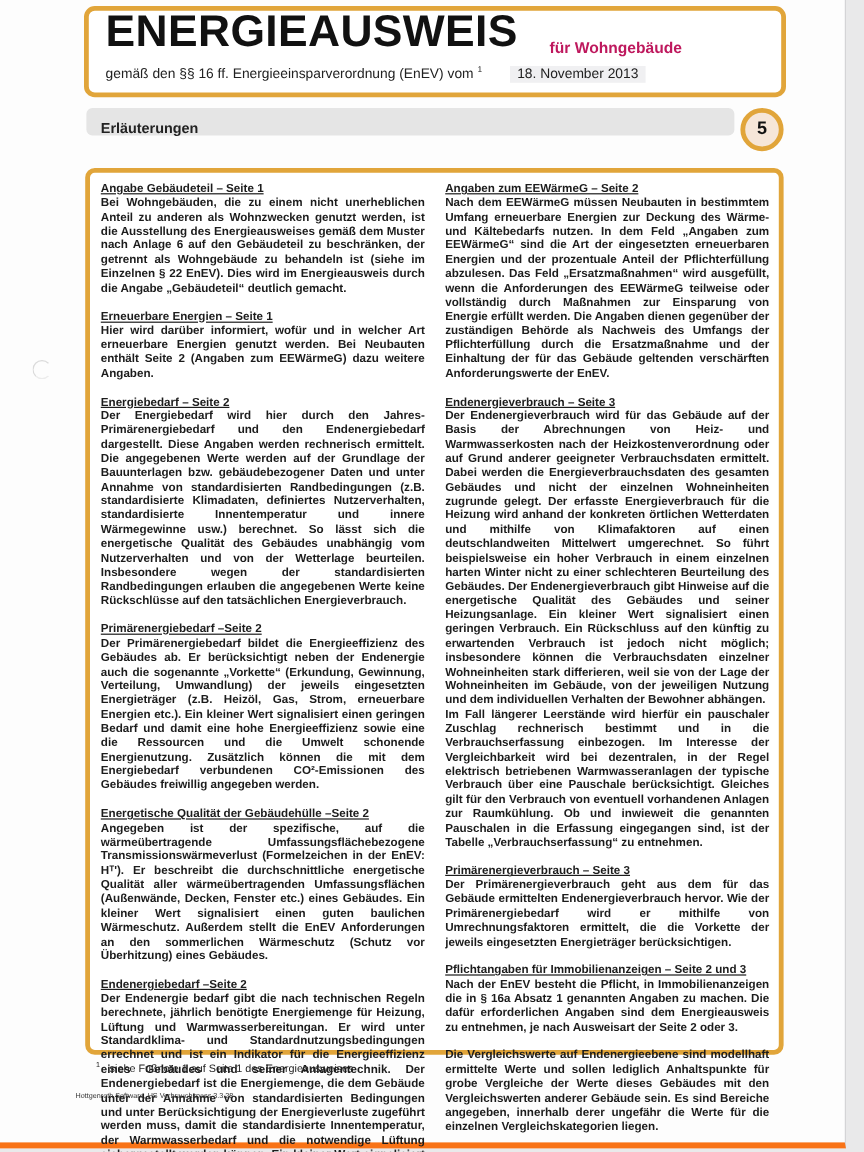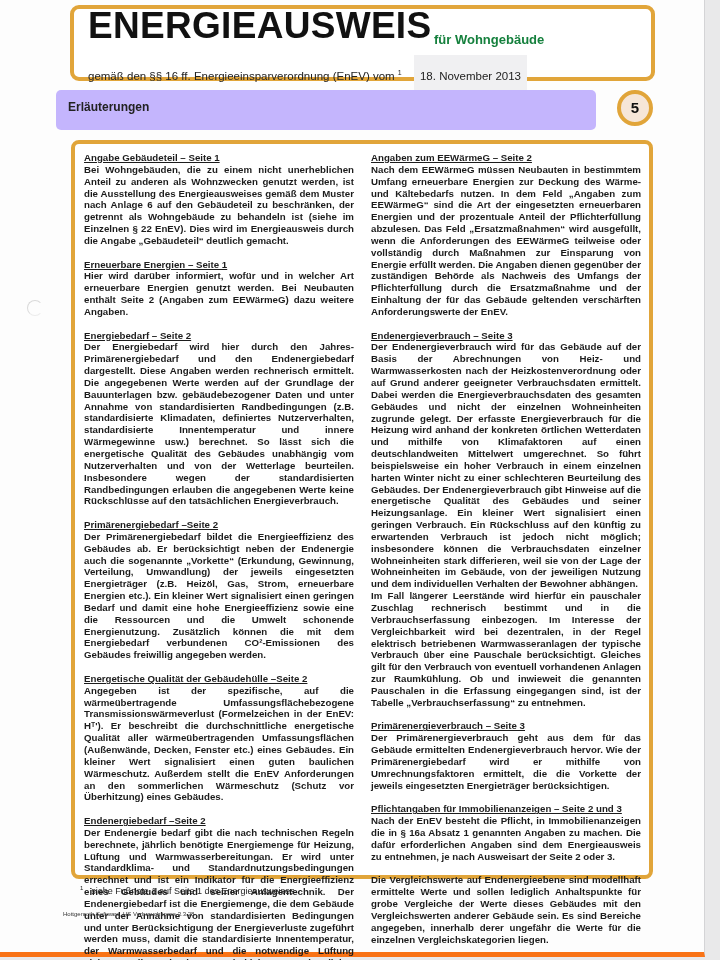--- a/index.html
+++ b/index.html
@@ -22,33 +22,33 @@
   }
   .header-box {
     position: absolute; left: 70px; top: 5px; width: 577px; height: 68px;
     border: 4px solid #e1a53a; border-radius: 9px; background: #fff;
   }
   .title {
     position: absolute; left: 14px; top: -4px;
     font-size: 37px; font-weight: bold; letter-spacing: 0.3px; color: #111;
   }
   .subtitle-right {
-    position: absolute; left: 360px; top: 23px; font-size: 13px; font-weight: bold; color: #15803d;
+    position: absolute; left: 384px; top: 23px; font-size: 13px; font-weight: bold; color: #be185d;
   }
   .regulation {
     position: absolute; left: 14px; top: 46px; font-size: 11.5px; color: #222; white-space: nowrap;
   }
   .regulation sup { font-size: 7px; }
   .date-box {
-    display: inline-block; margin-left: 9px; padding: 15px 6px;
+    display: inline-block; margin-left: 20px; padding: 1px 6px;
     background: #f0f0f2; font-size: 11.5px;
   }
   .section-bar {
-    position: absolute; left: 56px; top: 90px; width: 540px; height: 40px;
-    background: #c4b5fd; border-radius: 5px;
+    position: absolute; left: 72px; top: 90px; width: 540px; height: 23px;
+    background: #e5e5e5; border-radius: 5px;
   }
   .section-bar span {
     position: absolute; left: 12px; top: 10px; font-size: 12px; font-weight: bold; color: #222;
   }
   .page-number {
     position: absolute; left: 617px; top: 90px; width: 28px; height: 28px;
     border: 4px solid #e1a53a; border-radius: 50%; background: #f6e6d8;
     text-align: center; line-height: 28px; font-size: 15px; font-weight: bold; color: #111;
   }
   .content-box {

